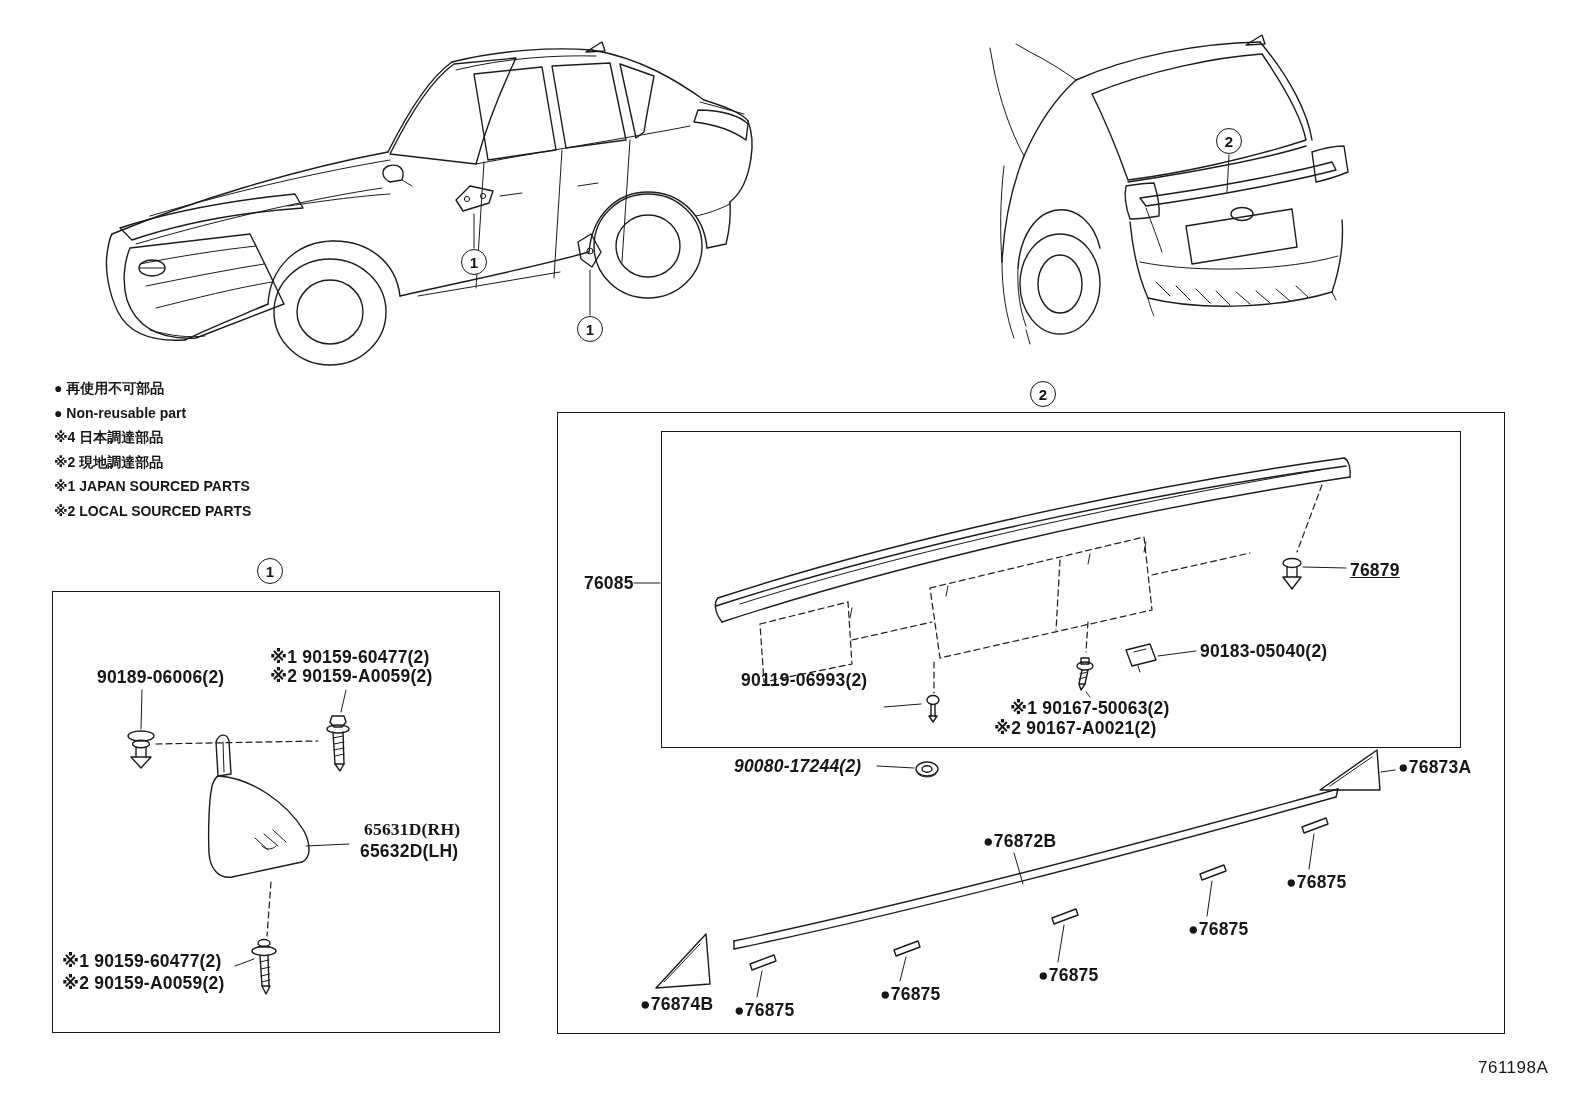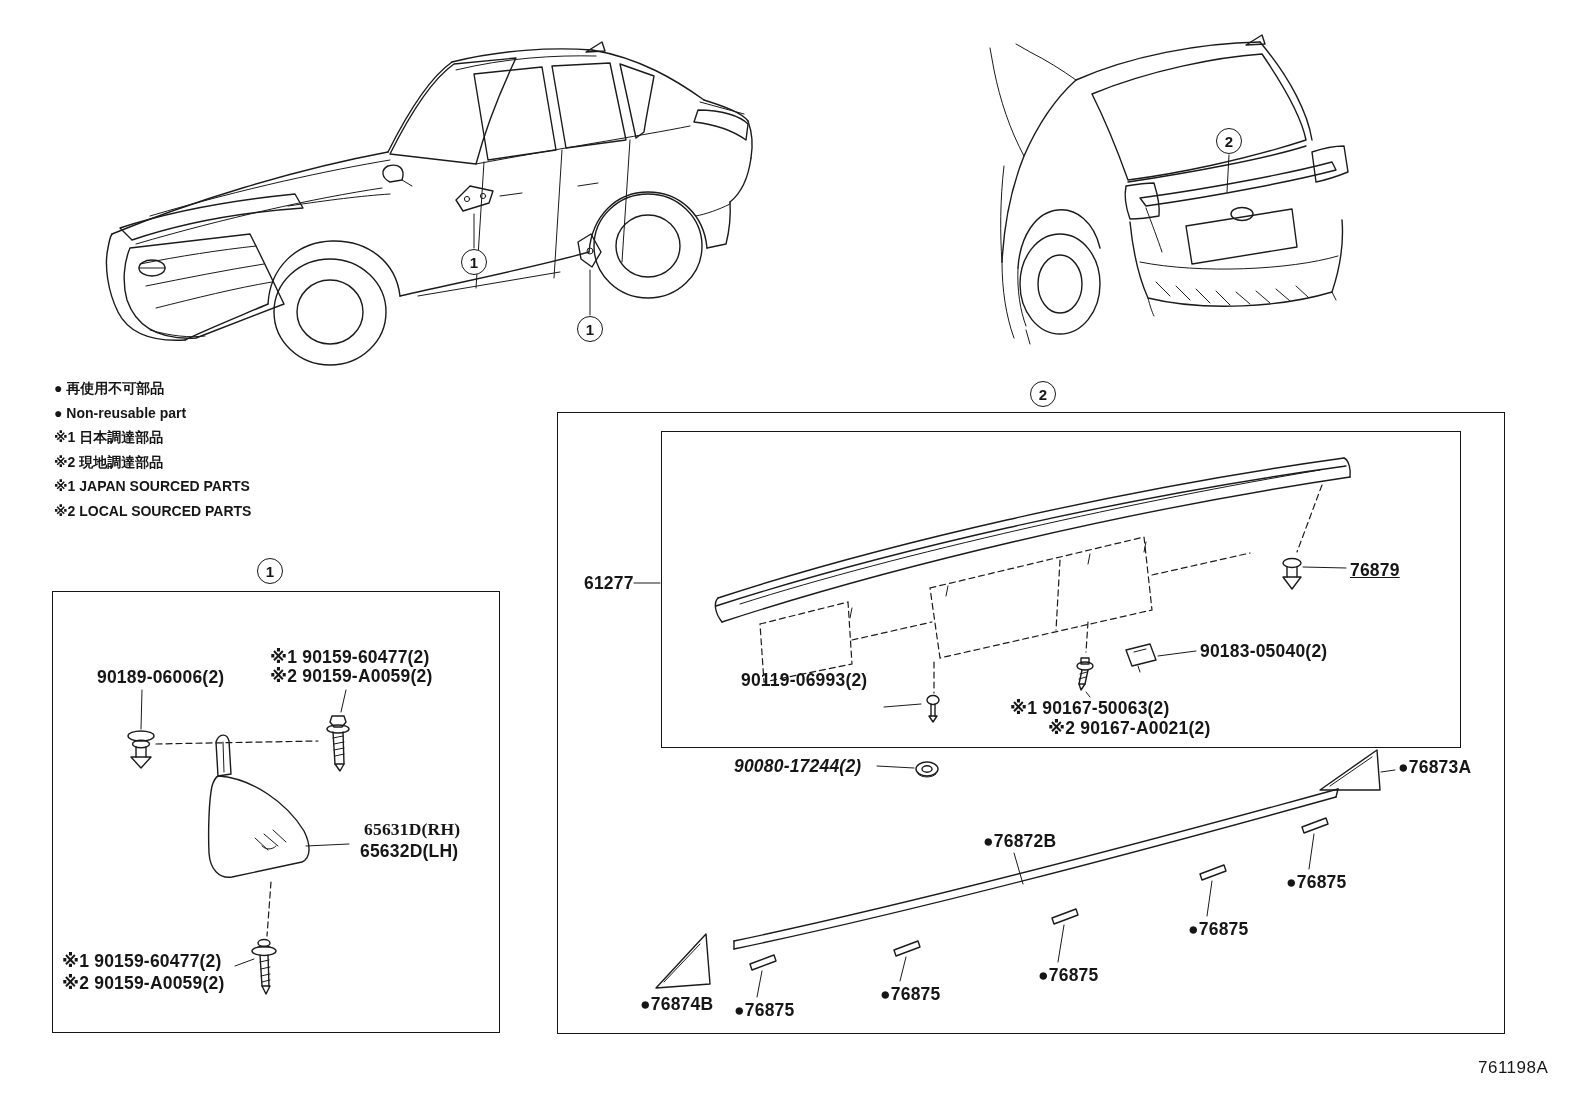--- a/index.html
+++ b/index.html
@@ -225,46 +225,46 @@
       <path class="t" d="M 762,971 L 757,997"></path>
 
       <path class="s" d="M 656,988 L 706,934 L 710,984 Z"></path>
       <path class="t" d="M 664,982 L 700,944"></path>
     </g>
   </svg>
 
   <div class="legend">
     <div>● 再使用不可部品</div>
     <div>● Non-reusable part</div>
-    <div>※1 日本調達部品</div>
+    <div>※4 日本調達部品</div>
     <div>※2 現地調達部品</div>
     <div>※1 JAPAN SOURCED PARTS</div>
     <div>※2 LOCAL SOURCED PARTS</div>
   </div>
 
   <div class="callout" style="left:461px; top:249px;">1</div>
   <div class="callout" style="left:577px; top:316px;">1</div>
   <div class="callout" style="left:1216px; top:128px;">2</div>
   <div class="callout" style="left:257px; top:558px;">1</div>
   <div class="callout" style="left:1030px; top:381px;">2</div>
 
   <div class="lbl" style="left:97px;  top:668px;">90189-06006(2)</div>
   <div class="lbl" style="left:270px; top:648px;">※1 90159-60477(2)</div>
   <div class="lbl" style="left:270px; top:667px;">※2 90159-A0059(2)</div>
   <div class="lbl" style="left:364px; top:820px;font-family:Liberation Serif, serif;">65631D(RH)</div>
   <div class="lbl" style="left:360px; top:842px;">65632D(LH)</div>
   <div class="lbl" style="left:62px;  top:952px;">※1 90159-60477(2)</div>
   <div class="lbl" style="left:62px;  top:974px;">※2 90159-A0059(2)</div>
 
-  <div class="lbl" style="left:584px;  top:574px;">61277</div>
+  <div class="lbl" style="left:584px;  top:574px;">76085</div>
   <div class="lbl" style="left:1350px; top:561px;text-decoration:underline;">76879</div>
   <div class="lbl" style="left:1200px; top:642px;text-align:right;">90183-05040(2)</div>
   <div class="lbl" style="left:741px;  top:671px;">90119-06993(2)</div>
   <div class="lbl" style="left:1010px; top:699px;">※1 90167-50063(2)</div>
-  <div class="lbl" style="left:1048px; top:719px;">※2 90167-A0021(2)</div>
+  <div class="lbl" style="left:994px; top:719px;">※2 90167-A0021(2)</div>
   <div class="lbl" style="left:734px;  top:757px;font-style:italic;">90080-17244(2)</div>
   <div class="lbl" style="left:1398px; top:758px;">●76873A</div>
   <div class="lbl" style="left:983px;  top:832px;">●76872B</div>
   <div class="lbl" style="left:1286px; top:873px;">●76875</div>
   <div class="lbl" style="left:1188px; top:920px;">●76875</div>
   <div class="lbl" style="left:1038px; top:966px;">●76875</div>
   <div class="lbl" style="left:880px;  top:985px;">●76875</div>
   <div class="lbl" style="left:734px;  top:1001px;">●76875</div>
   <div class="lbl" style="left:640px;  top:995px;">●76874B</div>
 

